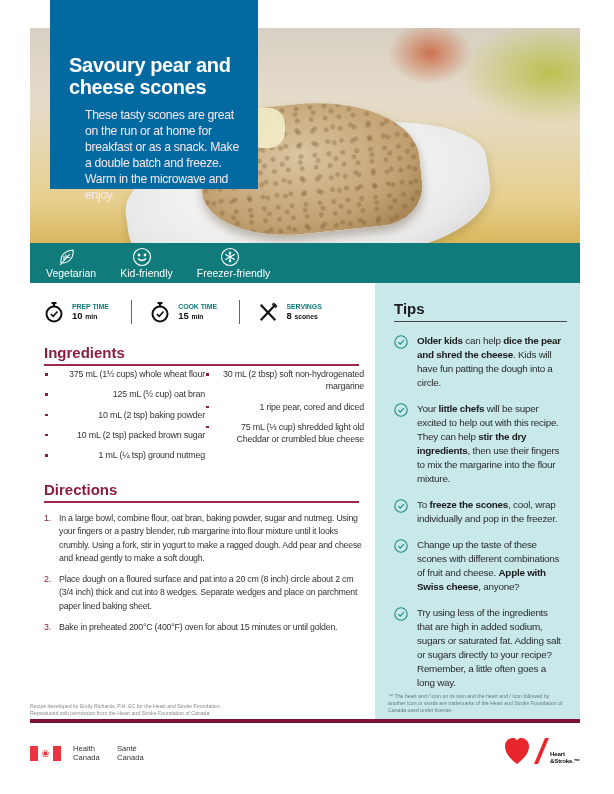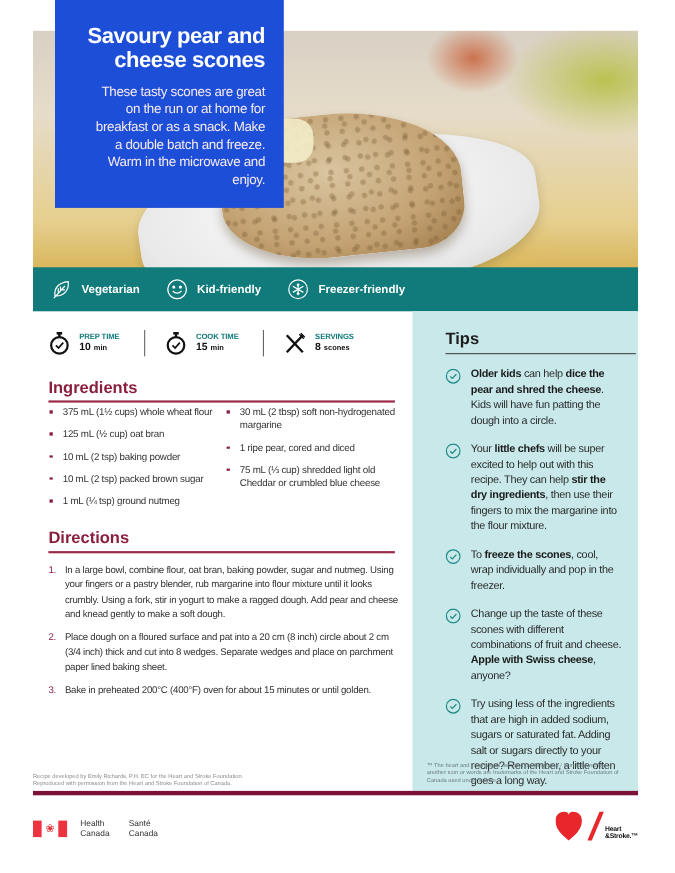--- a/index.html
+++ b/index.html
@@ -18,31 +18,31 @@
   .scone { position: absolute; left: 170px; top: 75px; width: 220px; height: 130px;
     background:
       radial-gradient(circle at 30% 40%, rgba(120,90,50,0.35) 2px, transparent 3px),
       radial-gradient(circle at 60% 65%, rgba(110,80,40,0.3) 2px, transparent 3px),
       radial-gradient(ellipse at 45% 40%, #d9c5a0, #c4a273 60%, #9c7845 100%);
     background-size: 14px 12px, 18px 16px, 100% 100%;
     border-radius: 35% 55% 20% 45% / 55% 50% 30% 40%; transform: rotate(-6deg); box-shadow: 0 6px 10px rgba(80,60,30,0.35); }
   .cheese-slice { position: absolute; left: 215px; top: 80px; width: 40px; height: 40px; background: #f3ecc9; border-radius: 40%; opacity: .9; }
 
   
-  .title-box { position: absolute; left: 50px; top: 0; width: 208px; height: 189px; background: #1d4ed8; color: #ffffff; padding: 22px 17px 0 19px; text-align: right; }
+  .title-box { position: absolute; left: 50px; top: 0; width: 208px; height: 189px; background: #0369a1; color: #ffffff; padding: 54px 17px 0 19px; }
   .title-box h1 { font-size: 20px; line-height: 22px; font-weight: 700; letter-spacing: -0.4px; }
   .title-box p { font-size: 12.2px; line-height: 16px; margin-top: 9px; letter-spacing: -0.3px; color: #f6eaef; margin-left: 16px; }
 
   
   .attr-bar { position: absolute; left: 30px; top: 243px; width: 550px; height: 40px; background: #117a7a; display: flex; align-items: center; padding-left: 16px; }
-  .attr { display: flex; align-items: center; color: #ffffff; font-size: 10.5px; font-weight: 700; margin-right: 24px; }
+  .attr { display: flex; align-items: center; color: #ffffff; font-size: 10.5px; font-weight: 400; margin-right: 24px; flex-direction: column; }
   .attr svg { width: 20px; height: 20px; margin-right: 8px; }
 
   
-  .tips { position: absolute; left: 375px; top: 283px; width: 205px; height: 436px; background: #c8e8ea; padding: 17px 14px 0 30px; }
+  .tips { position: absolute; left: 375px; top: 283px; width: 205px; height: 436px; background: #c8e8ea; padding: 17px 14px 0 19px; }
   .tips h2 { font-size: 15px; font-weight: 700; color: #1d1d1d; padding-bottom: 4px; border-bottom: 1.5px solid #444; width: 173px; }
   .tip { display: flex; margin-top: 12px; }
   .tip svg { flex: 0 0 14px; width: 14px; height: 14px; margin-top: 1px; margin-right: 9px; }
   .tip p { font-size: 9.9px; line-height: 14px; color: #2b2b2b; letter-spacing: -0.25px; width: 148px; }
   .tip b { font-weight: 700; color: #1a1a1a; }
   .tips-note { position: absolute; left: 13px; top: 410px; font-size: 5.2px; line-height: 7px; color: #6a7c7e; width: 175px; }
 
   
   .meta { position: absolute; left: 44px; top: 300px; display: flex; align-items: center; }
   .meta-item { display: flex; align-items: center; }
@@ -50,21 +50,21 @@
   .meta-label { font-size: 7px; font-weight: 700; color: #117a7a; display: block; letter-spacing: -0.1px; }
   .meta-val { font-size: 9.5px; font-weight: 700; color: #111; display: block; line-height: 11px; }
   .meta-val small { font-size: 6.8px; font-weight: 700; }
   .meta-sep { width: 1.5px; height: 24px; background: #666; margin: 0 18px 0 22px; }
 
   
   .section-title { position: absolute; left: 44px; font-size: 15px; font-weight: 700; color: #8a1e3e; }
   .section-rule { position: absolute; left: 44px; width: 315px; height: 1.5px; background: #9b2a48; }
 
   .ingredients { position: absolute; left: 44px; top: 368px; width: 320px; display: flex; }
-  .ing-col { list-style: none; }
+  .ing-col { list-style: none; text-align: right; }
   .ing-col li { position: relative; font-size: 8.9px; line-height: 12.3px; padding-left: 13px; margin-bottom: 8px; color: #333; letter-spacing: -0.2px; }
   .ing-col li::before { content: ""; position: absolute; left: 1px; top: 5px; width: 2.5px; height: 2.5px; background: #8a1e3e; }
   .ing-col.c1 { width: 162px; }
   .ing-col.c2 { width: 160px; }
 
   .directions { position: absolute; left: 44px; top: 512px; width: 320px; list-style: none; }
   .directions li { position: relative; font-size: 8.8px; line-height: 13.3px; padding-left: 15px; margin-bottom: 8px; color: #333; letter-spacing: -0.22px; }
   .directions li .num { position: absolute; left: 0; top: 0; color: #8a1e3e; }
 
   

